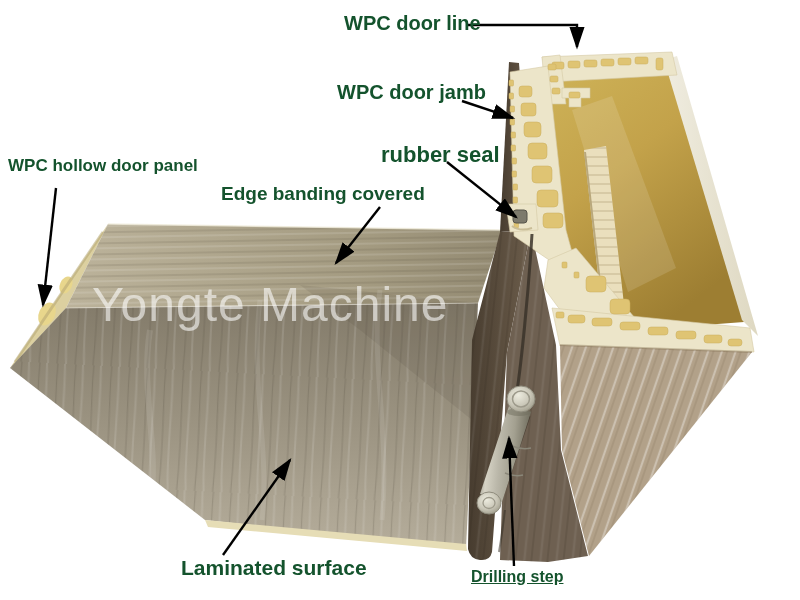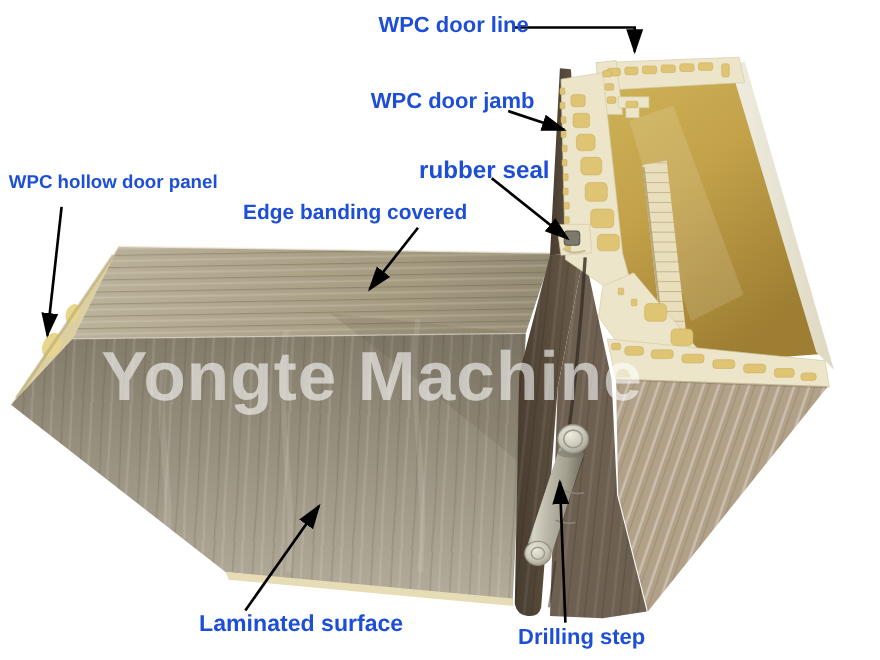--- a/index.html
+++ b/index.html
@@ -1,28 +1,28 @@
 <!DOCTYPE html>
 <html><head>
 <meta charset="utf-8">
 <style>
   html,body{margin:0;padding:0;background:#fff;}
   .stage{position:relative;width:800px;height:600px;background:#ffffff;overflow:hidden;
          font-family:"Liberation Sans",sans-serif;}
   .scene{position:absolute;left:0;top:0;}
-  .watermark{position:absolute;left:92px;top:312px;font-size:63px;font-weight:700;
+  .watermark{position:absolute;left:92px;top:281px;font-size:48px;font-weight:400;
              color:rgba(255,255,255,0.58);white-space:nowrap;line-height:1;letter-spacing:1px;}
-  .lbl{position:absolute;font-weight:700;color:#1d4ed8;white-space:nowrap;line-height:1.1;}
+  .lbl{position:absolute;font-weight:700;color:#14532d;white-space:nowrap;line-height:1.1;}
   .lbl-door-line{left:344px;top:12px;font-size:20px;}
   .lbl-door-jamb{left:337px;top:81px;font-size:20px;}
   .lbl-rubber-seal{left:341px;top:143px;font-size:22px;margin-left:40px;}
   .lbl-hollow-panel{left:8px;top:157px;font-size:17px;}
   .lbl-edge-banding{left:221px;top:184px;font-size:19px;}
   .lbl-laminated{left:137px;top:556px;font-size:21px;margin-left:44px;}
-  .lbl-drilling{left:471px;top:568px;font-size:20px;}
+  .lbl-drilling{left:471px;top:568px;font-size:16px;text-decoration:underline;}
 </style>
 </head>
 <body>
 
 <div class="stage">
 
 <svg class="scene" width="800" height="600" viewBox="0 0 800 600">
   <defs>
     <marker id="arw" markerWidth="11" markerHeight="9" refX="8.5" refY="3.2" orient="auto">
       <path d="M0,0 L9.5,3.2 L0,6.4 Z" fill="#000"></path>

